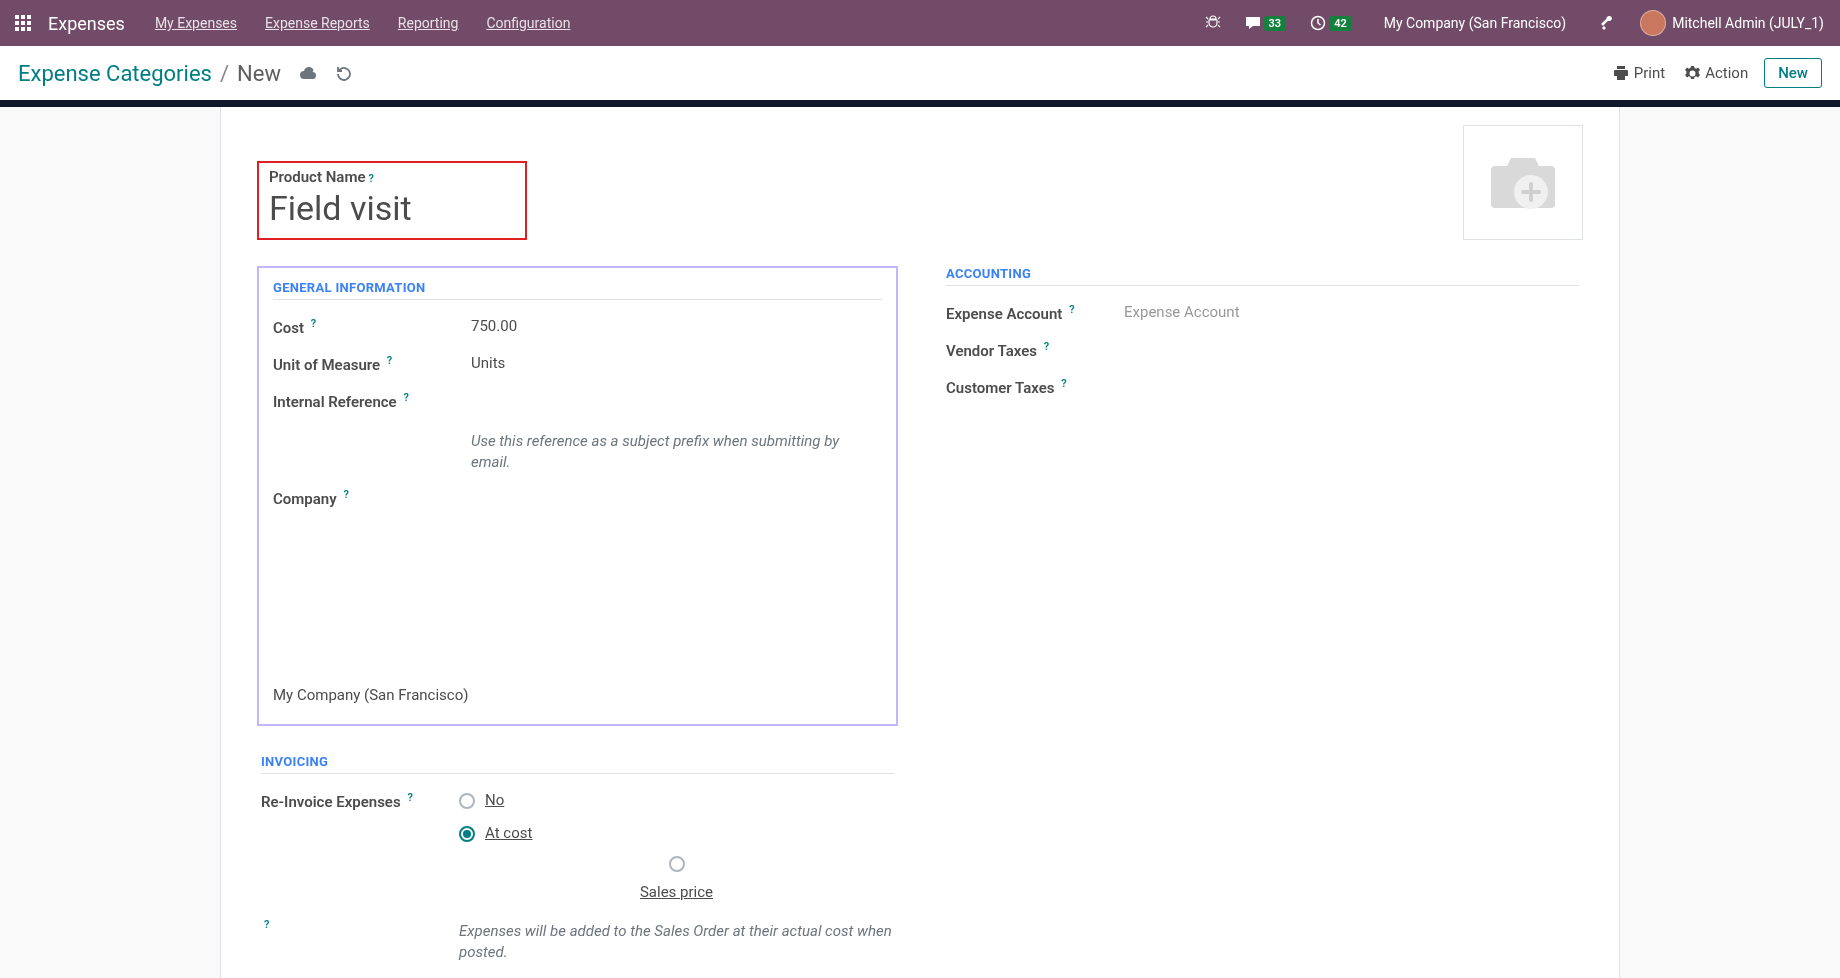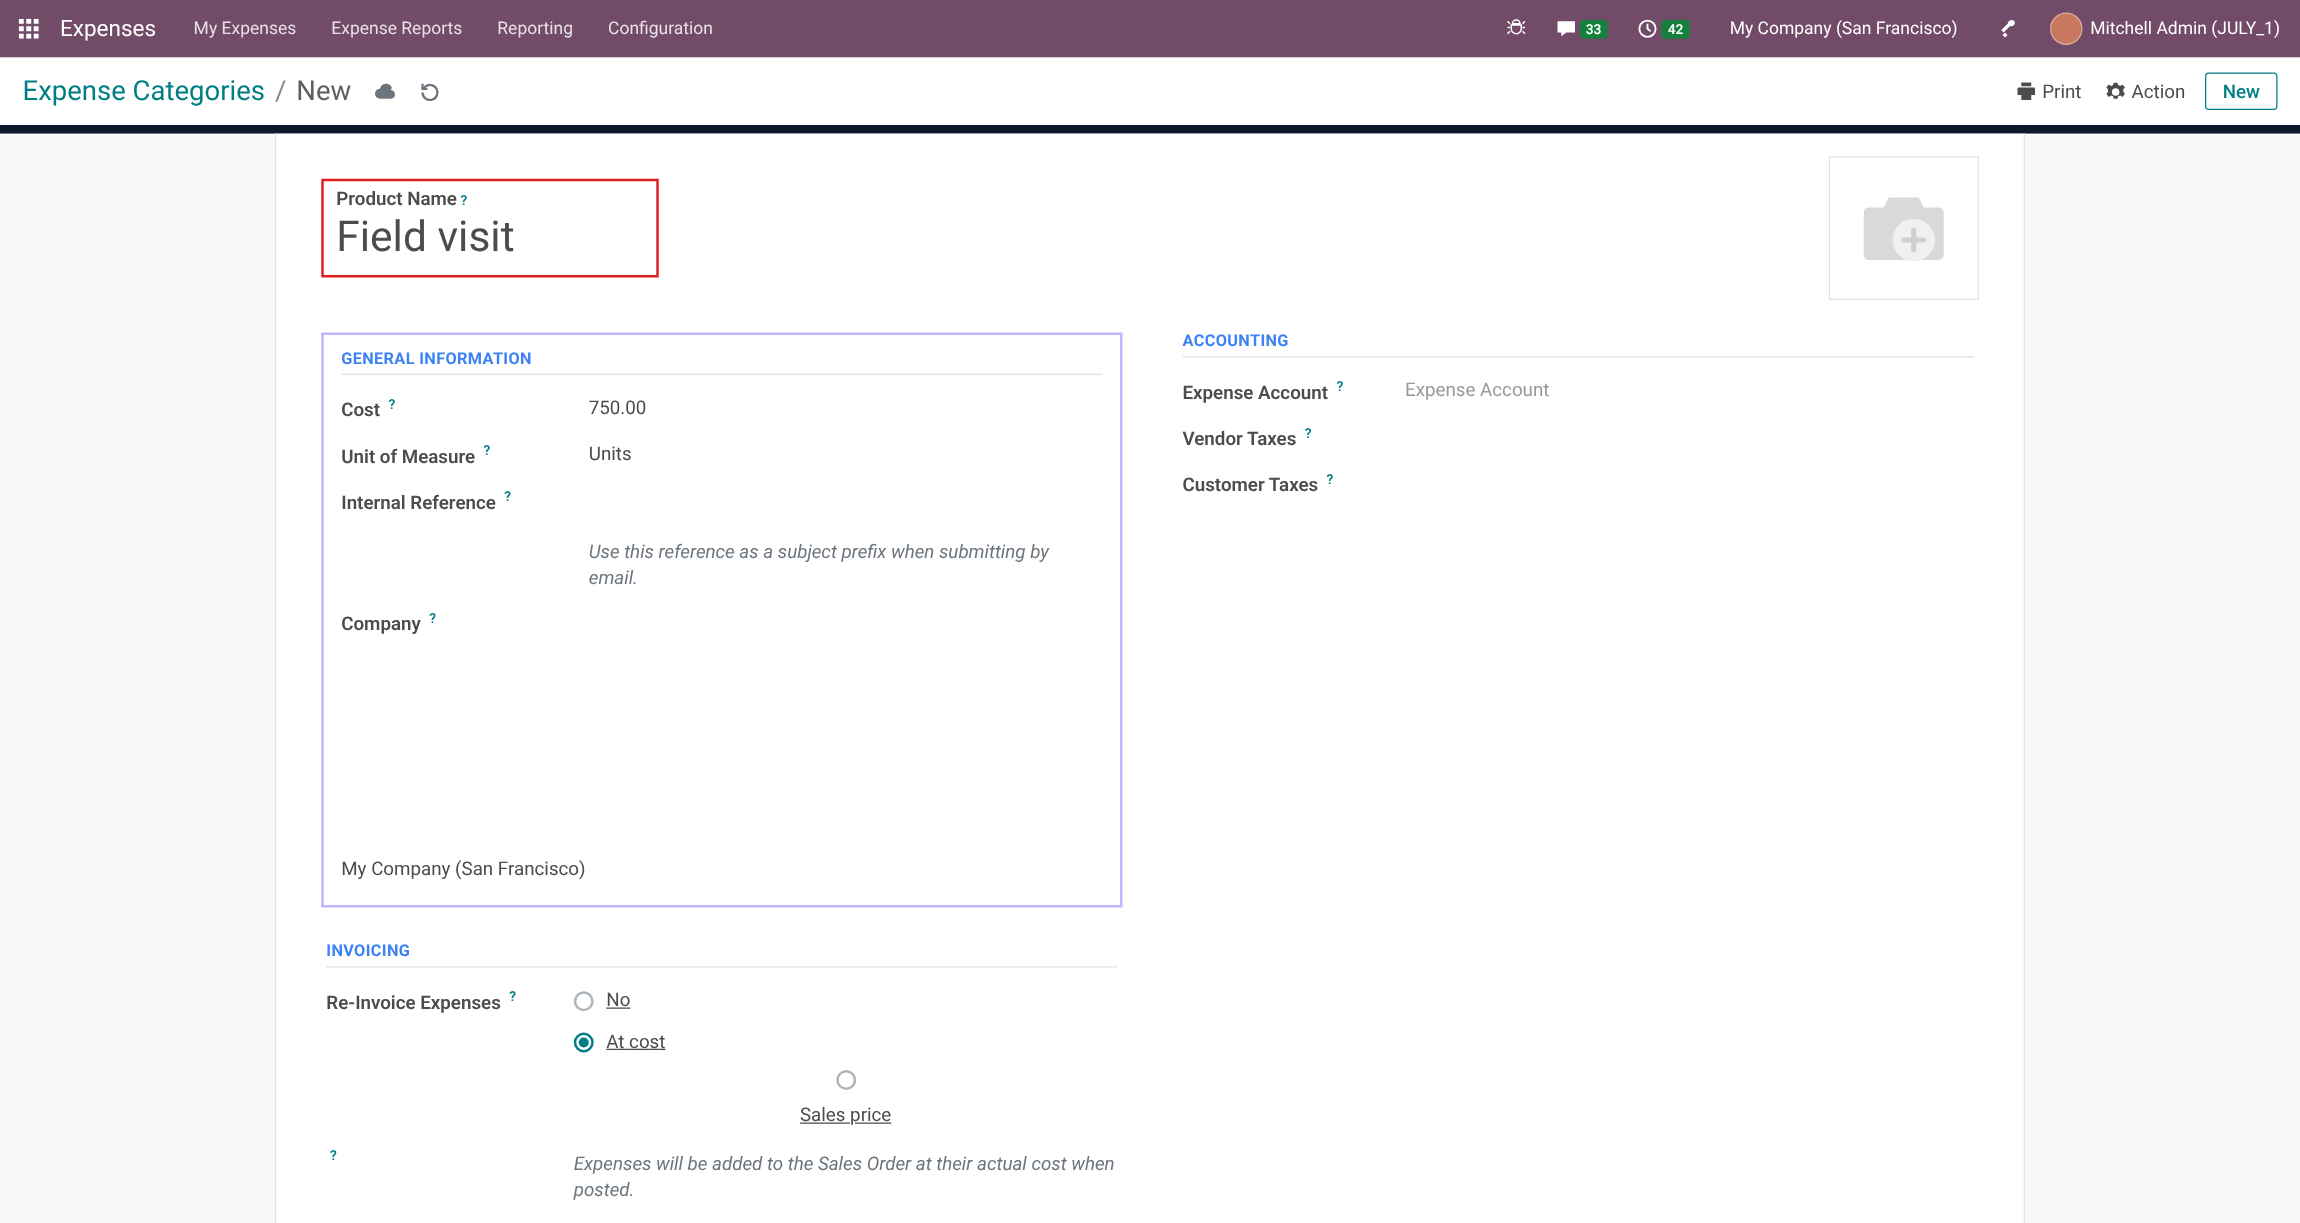--- a/index.html
+++ b/index.html
@@ -10,21 +10,21 @@
       background: #714b67;
       color: #fff;
       height: 46px;
       display: flex;
       align-items: center;
       padding: 0 8px 0 0;
     }
     .navbar-left { display: flex; align-items: center; gap: 0; height: 100%; }
     .apps-icon { width: 46px; height: 46px; display: flex; align-items: center; justify-content: center; color: #fff; cursor: pointer; }
     .brand { font-size: 18px; font-weight: 400; padding: 0 16px 0 2px; }
-    .nav-item { padding: 16px 14px; height: 34px; display: flex; align-items: center; font-size: 14px; color: #e9e1e7; cursor: pointer; }
+    .nav-item { padding: 16px 14px; height: 34px; display: flex; align-items: center; font-size: 14px; color: #e9e1e7; cursor: pointer; text-decoration: underline; }
     .navbar-right { margin-left: auto; display: flex; align-items: center; gap: 8px; height: 100%; }
     .nav-icon-btn { padding: 0 8px; height: 46px; display: flex; align-items: center; cursor: pointer; position: relative; color: #fff; }
     .badge { background: #15803d; color: #fff; font-size: 11px; font-weight: 600; padding: 1px 5px; border-radius: 3px; margin-left: 3px; }
     .company-name { font-size: 14px; padding: 0 8px; }
     .avatar { width: 26px; height: 26px; border-radius: 50%; background: #c9785f; display: inline-block; margin-right: 6px; border: 1px solid rgba(255,255,255,0.4); }
     .user-label { font-size: 14px; }
 
     
     .control-panel {
       display: flex;
@@ -48,21 +48,21 @@
     .form-sheet {
       background: #fff;
       max-width: 1400px;
       margin: 0 auto;
       border-left: 1px solid #dee2e6;
       border-right: 1px solid #dee2e6;
       padding: 18px 36px 40px;
       min-height: 720px;
     }
 
-    .top-row { display: flex; align-items: center; gap: 20px; }
+    .top-row { display: flex; align-items: flex-end; gap: 20px; }
     .title-block {
       border: 2px solid #e02020;
       padding: 4px 10px 10px;
       display: inline-block;
       min-width: 270px;
     }
     .title-label { font-size: 15px; font-weight: 600; color: #4c4c4c; display: inline-flex; align-items: baseline; }
     .help-mark { color: #017e84; font-size: 11px; font-weight: 600; margin-left: 3px; vertical-align: super; }
     .title-value { font-size: 34px; font-weight: 400; color: #4c4c4c; margin-top: 2px; }
     .image-box { margin-left: auto; width: 120px; height: 115px; border: 1px solid #dee2e6; display: flex; align-items: center; justify-content: center; color: #ced4da; }

